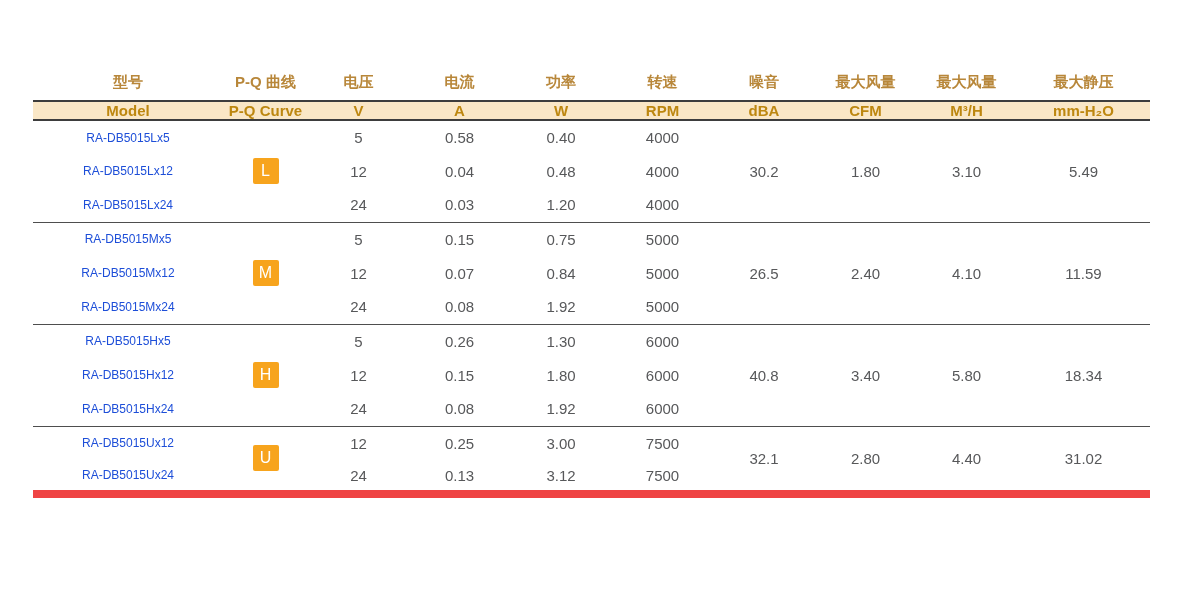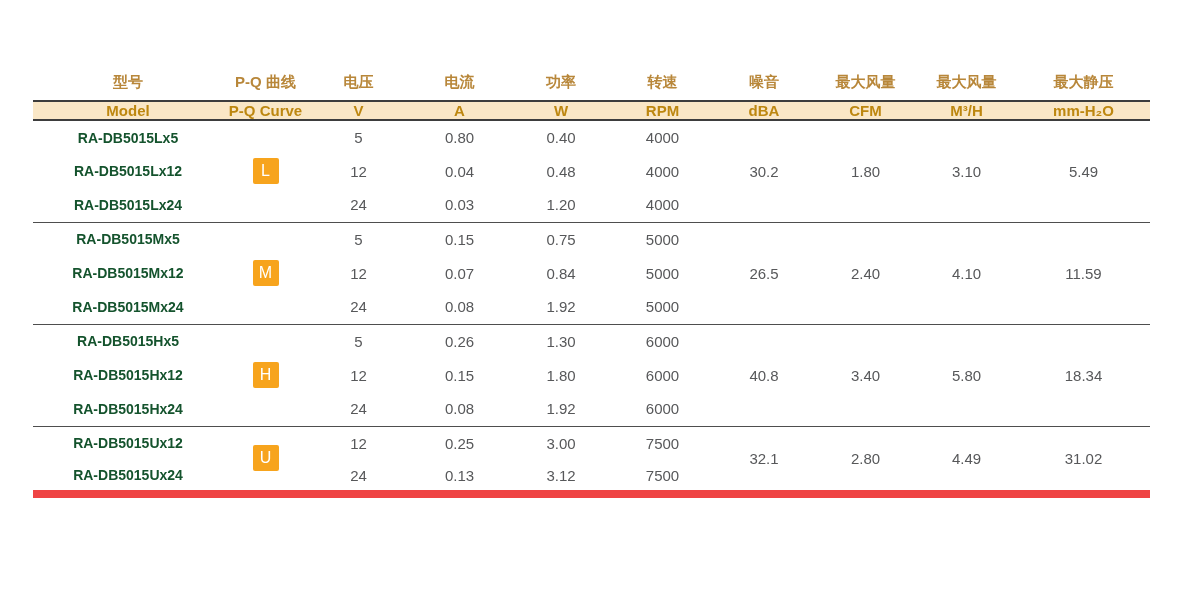--- a/index.html
+++ b/index.html
@@ -39,23 +39,23 @@
     color: #bd8710;
     font-size: 15px;
     font-weight: 700;
     border-top: 2px solid #3d3d3d;
     border-bottom: 2px solid #3d3d3d;
   }
   tbody.group { border-bottom: 1px solid #4e4e4e; }
   tbody.group:last-of-type { border-bottom: 8px solid #ef4444; }
   tbody.group tr { height: 34px; }
   td.model-cell {
-    font-weight: 700;
-    color: #14532d;
-    font-size: 14px;
+    font-weight: 400;
+    color: #1d4ed8;
+    font-size: 12px;
   }
   td.num-cell {
     color: #57585a;
     font-size: 15px;
     font-weight: 400;
   }
   td.pq-cell { vertical-align: middle; }
   .badge {
     display: inline-flex;
     width: 26px;
@@ -110,21 +110,21 @@
           <th>CFM</th>
           <th>M³/H</th>
           <th>mm-H₂O</th>
         </tr>
     </thead>
   <tbody class="group">
         <tr>
           <td class="model-cell">RA-DB5015Lx5</td>
           <td class="pq-cell" rowspan="3"><span class="badge">L</span></td>
           <td class="num-cell">5</td>
-          <td class="num-cell">0.80</td>
+          <td class="num-cell">0.58</td>
           <td class="num-cell">0.40</td>
           <td class="num-cell">4000</td>
           <td class="num-cell" rowspan="3">30.2</td>
           <td class="num-cell" rowspan="3">1.80</td>
           <td class="num-cell" rowspan="3">3.10</td>
           <td class="num-cell" rowspan="3">5.49</td>
         </tr>
         <tr>
           <td class="model-cell">RA-DB5015Lx12</td>
           <td class="num-cell">12</td>
@@ -199,21 +199,21 @@
       <tbody class="group">
         <tr>
           <td class="model-cell">RA-DB5015Ux12</td>
           <td class="pq-cell" rowspan="2"><span class="badge">U</span></td>
           <td class="num-cell">12</td>
           <td class="num-cell">0.25</td>
           <td class="num-cell">3.00</td>
           <td class="num-cell">7500</td>
           <td class="num-cell" rowspan="2">32.1</td>
           <td class="num-cell" rowspan="2">2.80</td>
-          <td class="num-cell" rowspan="2">4.49</td>
+          <td class="num-cell" rowspan="2">4.40</td>
           <td class="num-cell" rowspan="2">31.02</td>
         </tr>
         <tr>
           <td class="model-cell">RA-DB5015Ux24</td>
           <td class="num-cell">24</td>
           <td class="num-cell">0.13</td>
           <td class="num-cell">3.12</td>
           <td class="num-cell">7500</td>
         </tr>
       </tbody>

